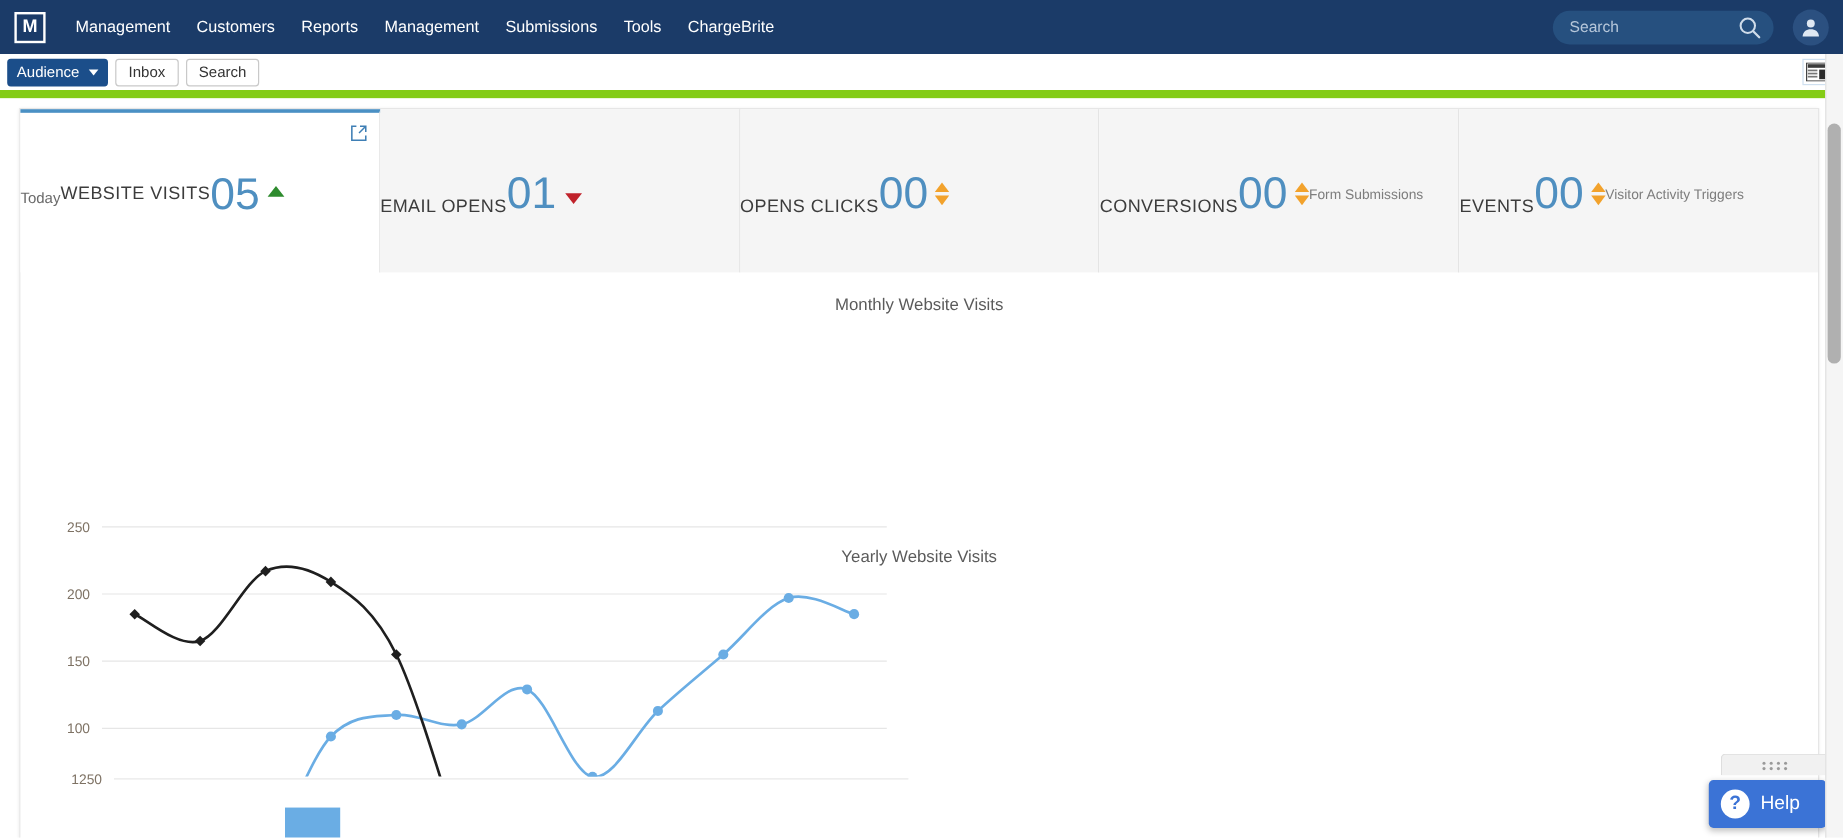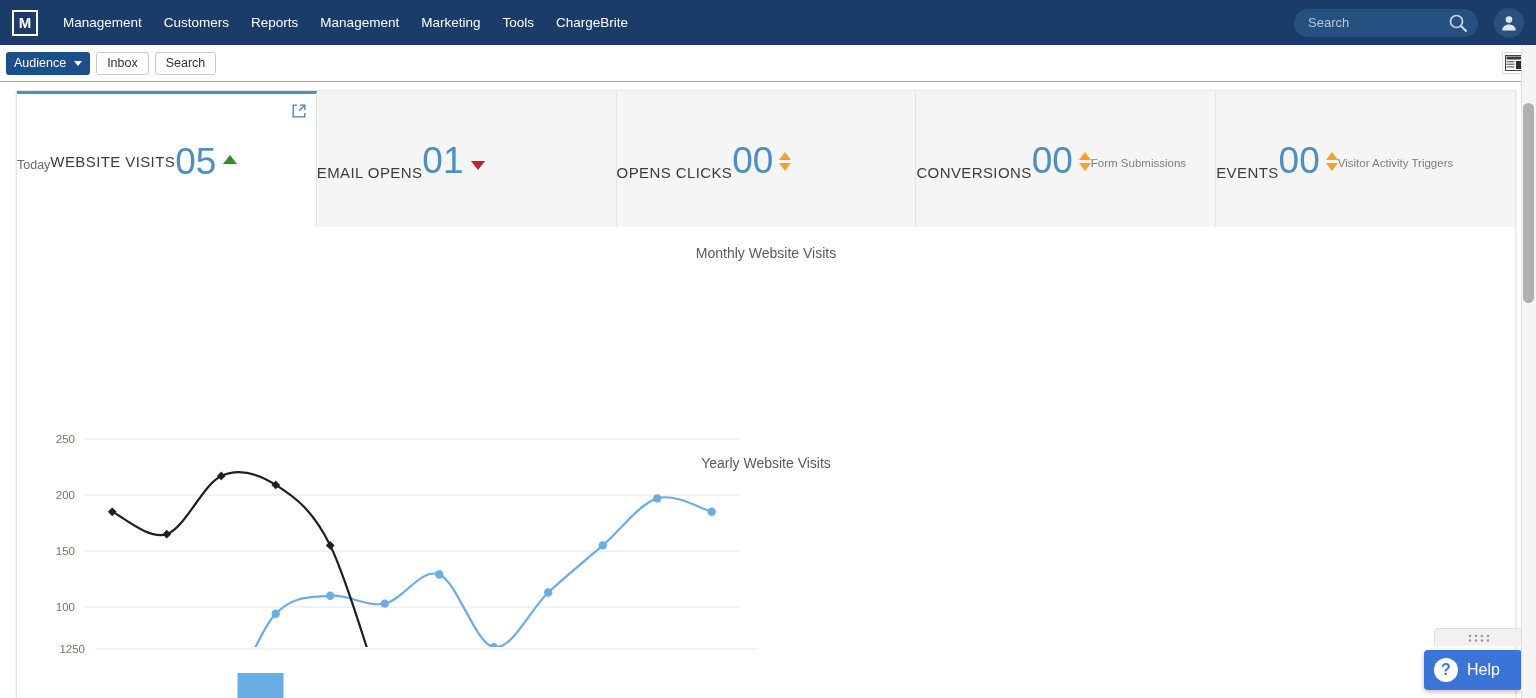--- a/index.html
+++ b/index.html
@@ -47,21 +47,21 @@
   #avatar {
     width: 30px; height: 30px; border-radius: 50%;
     background: #2d5party; background: #2c5party;
     background: #2b5080; margin-left: 16px;
     display: flex; align-items: center; justify-content: center; cursor: pointer;
   }
 
   
   #subbar {
     position: absolute; left: 0; top: 45px; width: 1536px; height: 37px;
-    background: #ffffff; border-bottom: 1px solid #84cc16;
+    background: #ffffff; border-bottom: 7px solid #84cc16;
     display: flex; align-items: center;
   }
   #audience-btn {
     margin-left: 6px; height: 23px; padding: 0 8px;
     background: #1b4e8a; color: #ffffff; border-radius: 3px;
     font-size: 12.5px; display: flex; align-items: center; cursor: pointer;
   }
   #audience-caret {
     width: 0; height: 0; margin-left: 8px;
     border-left: 4.5px solid transparent; border-right: 4.5px solid transparent;
@@ -186,21 +186,21 @@
 </style>
 </head>
 <body>
 
 <div id="topnav">
   <div id="logo-box">M</div>
   <div class="nav-link">Management</div>
   <div class="nav-link">Customers</div>
   <div class="nav-link">Reports</div>
   <div class="nav-link">Management</div>
-  <div class="nav-link">Marketing</div>
+  <div class="nav-link">Submissions</div>
   <div class="nav-link">Tools</div>
   <div class="nav-link">ChargeBrite</div>
 
   <div id="nav-right">
     <div id="search-wrap">
       <input id="search-input" type="text" placeholder="Search" style="">
       <div id="search-icon-btn">
         <svg width="20" height="20" viewBox="0 0 20 20">
           <circle cx="8.5" cy="8.5" r="6" fill="none" stroke="#cfdcea" stroke-width="1.7"></circle>
           <line x1="13" y1="13" x2="18" y2="18" stroke="#cfdcea" stroke-width="1.9" stroke-linecap="round"></line>

